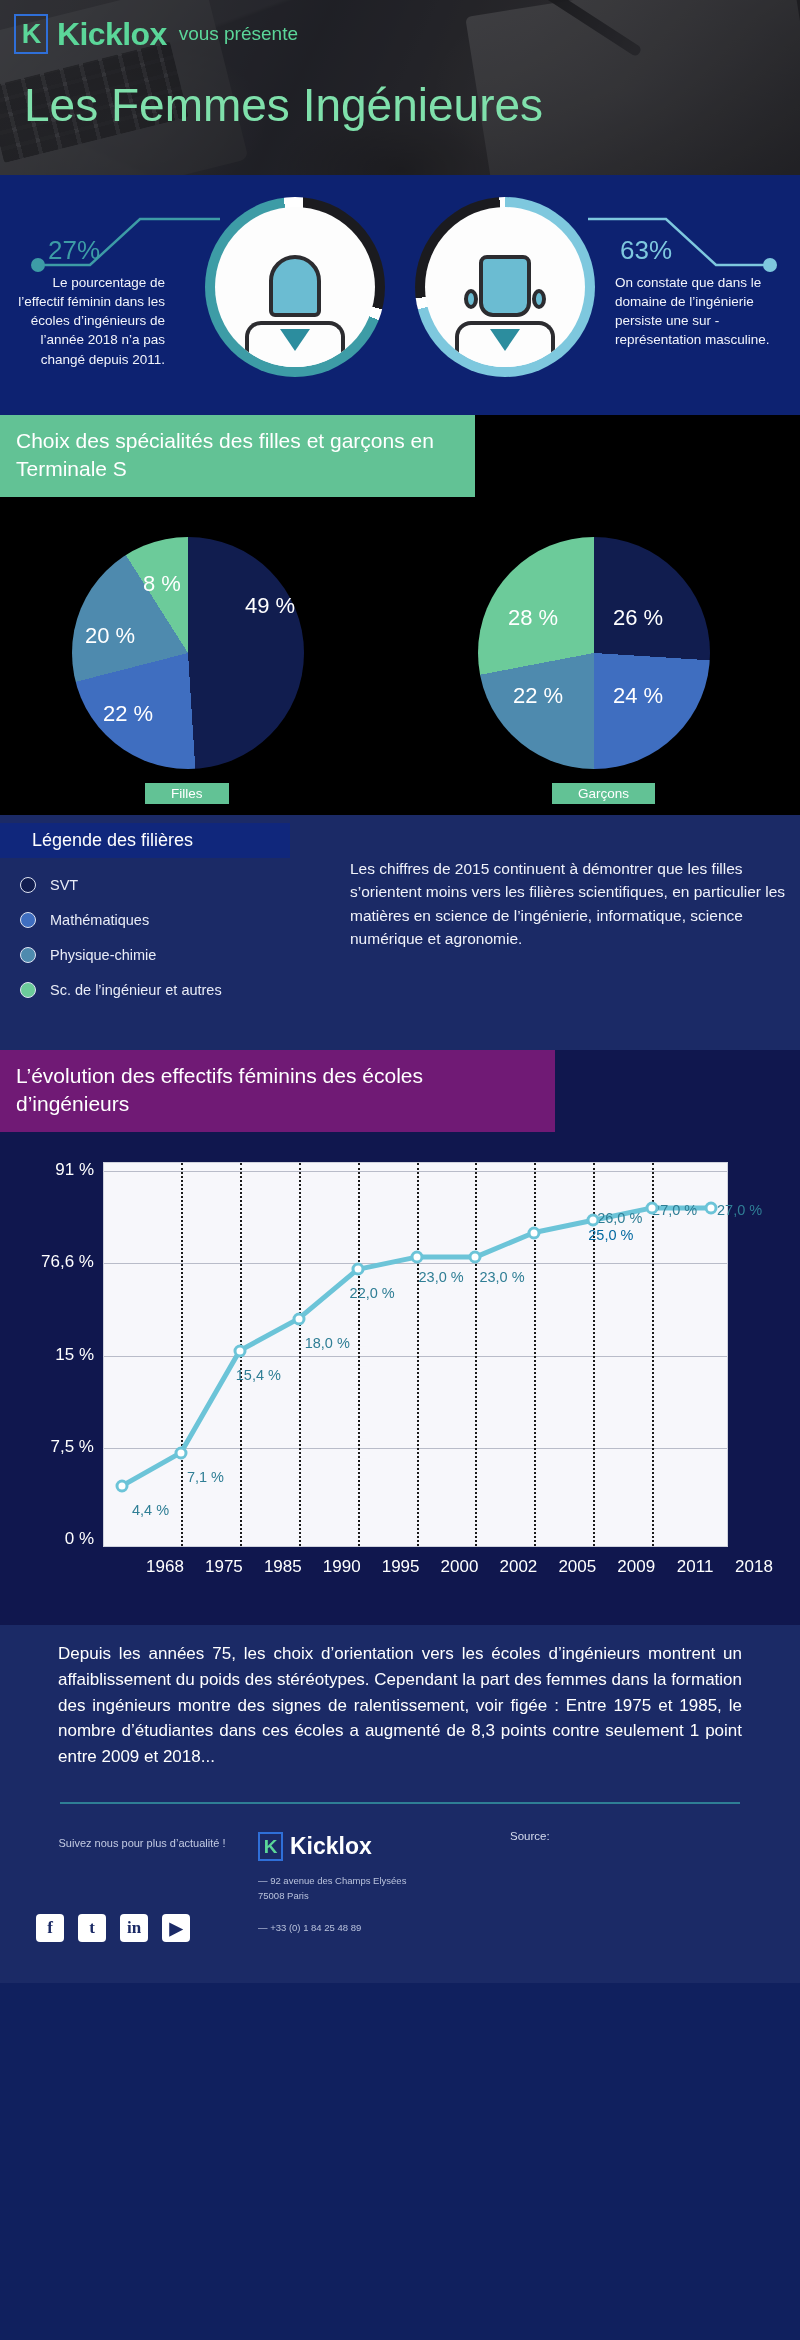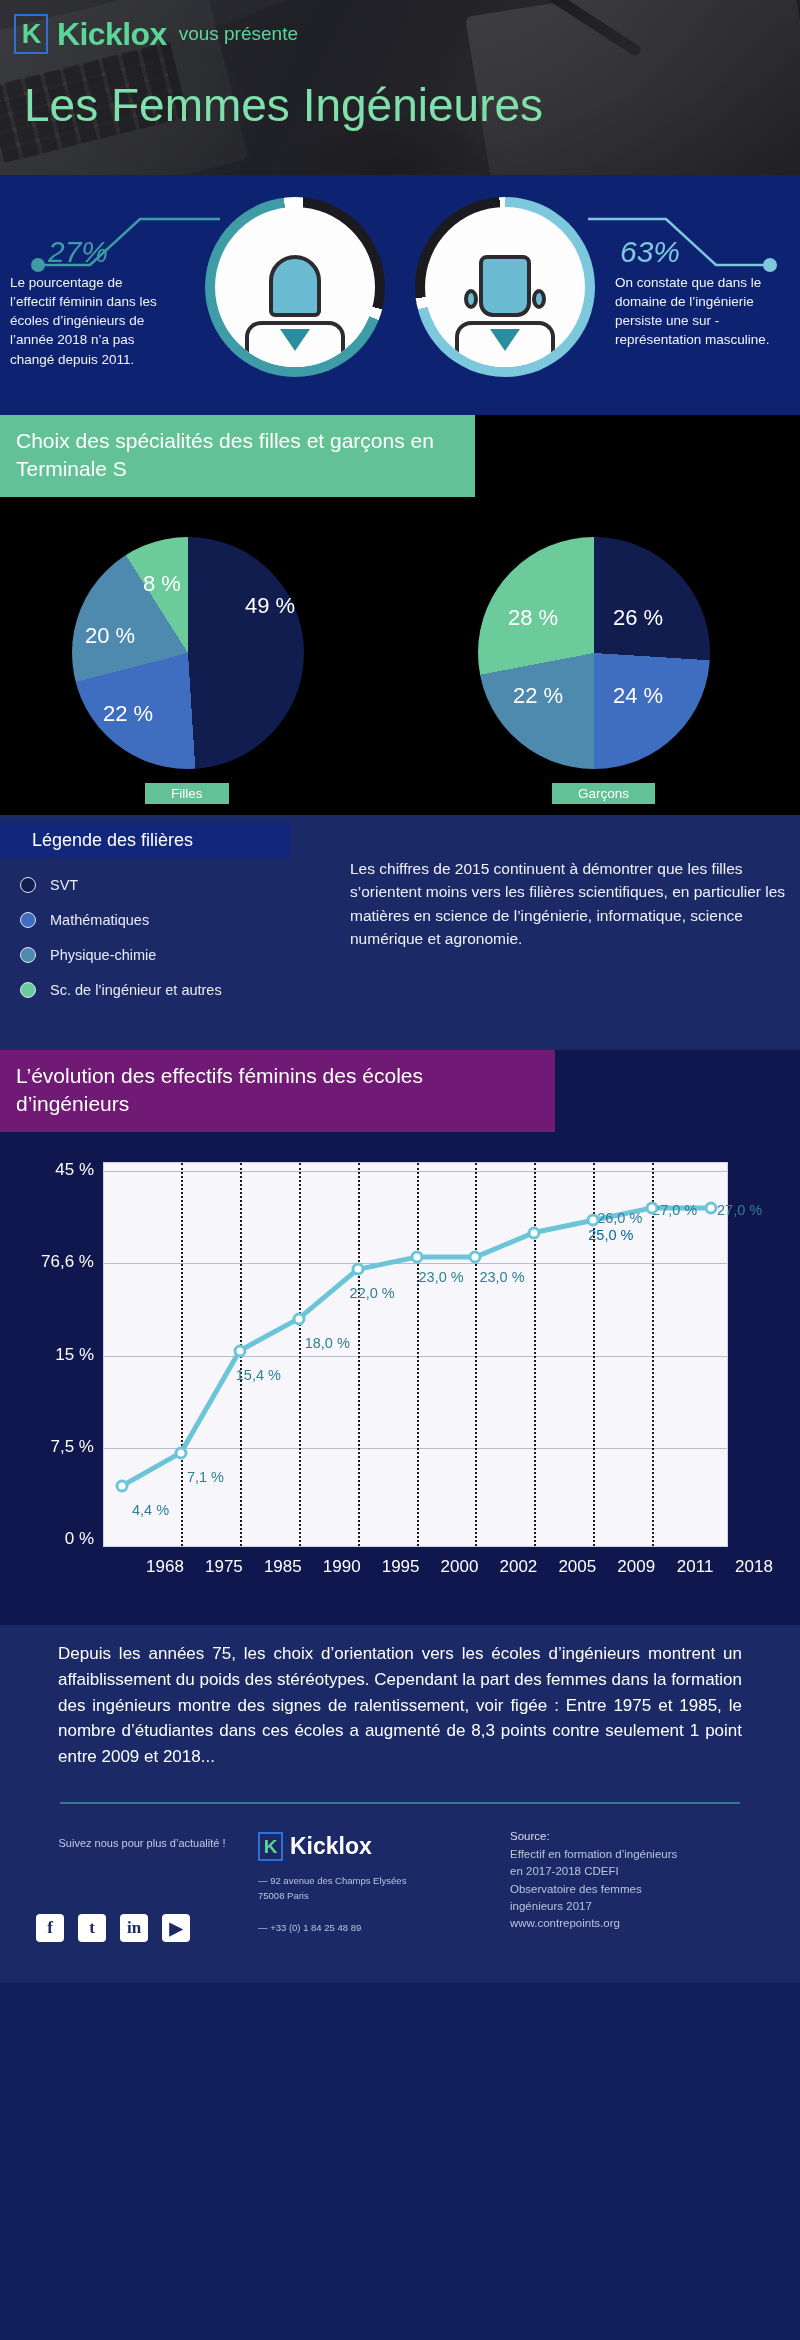--- a/index.html
+++ b/index.html
@@ -102,28 +102,28 @@
     position: absolute; bottom: 0; left: 50%; transform: translateX(-50%);
     width: 100px; height: 46px;
     border: 4px solid #2c2c30; border-bottom: none;
     border-radius: 16px 16px 0 0; background: #fdfdfd;
   }
   .p-collar {
     position: absolute; bottom: 16px; left: 50%; transform: translateX(-50%);
     width: 0; height: 0; border-left: 15px solid transparent;
     border-right: 15px solid transparent; border-top: 22px solid #2c8d9e;
   }
-  .stat-pct { position: absolute; font-size: 30px; font-weight: 300; top: 60px; font-style: italic; }
+  .stat-pct { position: absolute; font-size: 26px; font-weight: 300; top: 60px; }
   .stat-pct.left { left: 48px; color: #3d9ca6; }
   .stat-pct.right { left: 620px; color: #7ec8de; }
   .stat-txt {
     position: absolute; top: 98px; font-size: 13.5px; line-height: 1.42;
     color: #f2f4fb; width: 155px;
   }
-  .stat-txt.left { left: 10px; }
+  .stat-txt.left { left: 10px; text-align: right; }
   .stat-txt.right { left: 615px; text-align: left; }
   .lead { position: absolute; }
   .lead svg { display: block; }
 
   
   .pies { position: relative; width: 800px; height: 400px; background: #000000; }
   .green-head {
     position: absolute; left: 0; top: 0; width: 475px; padding: 12px 16px 14px 16px;
     background: #62c295; color: #ffffff; font-size: 21px; line-height: 1.34; font-weight: 300;
   }
@@ -326,21 +326,21 @@
         <span class="legend-dot" style="background: rgb(108, 203, 154);"></span>
         <span class="legend-label">Sc. de l’ingénieur et autres</span>
       </div>
     </div>
   <div class="legend-para">Les chiffres de 2015 continuent à démontrer que les filles s’orientent moins vers les filières scientifiques, en particulier les matières en science de l’ingénierie, informatique, science numérique et agronomie.</div>
 </div>
 
 <div class="chart-sec">
   <div class="chart-head">L’évolution des effectifs féminins des écoles d’ingénieurs</div>
   <div id="ytick-holder">
-      <div class="ylab" style="top: 120px;">45 %</div>
+      <div class="ylab" style="top: 120px;">91 %</div>
       <div class="ylab" style="top: 212.25px;">76,6 %</div>
       <div class="ylab" style="top: 304.5px;">15 %</div>
       <div class="ylab" style="top: 396.75px;">7,5 %</div>
       <div class="ylab" style="top: 489px;">0 %</div>
     </div>
   <div class="plot-area" id="plot-area">
       <div class="hgrid" style="top: 8px;"></div>
       <div class="hgrid" style="top: 100.25px;"></div>
       <div class="hgrid" style="top: 192.5px;"></div>
       <div class="hgrid" style="top: 284.75px;"></div>
@@ -411,21 +411,14 @@
       <div class="foot-brandname">Kicklox</div>
     </div>
     <div class="foot-addr">
       <div>— 92 avenue des Champs Elysées</div>
       <div>75008 Paris</div>
     </div>
     <div class="foot-phone">— +33 (0) 1 84 25 48 89</div>
   </div>
   <div class="foot-right">
     <div class="foot-src-title">Source:</div>
-    <div id="src-lines">
-        <div>Effectif en formation d’ingénieurs</div>
-        <div>en 2017-2018 CDEFI</div>
-        <div>Observatoire des femmes</div>
-        <div>ingénieurs 2017</div>
-        <div>www.contrepoints.org</div>
-      </div>
   </div>
 </div>
 
 </body></html>

